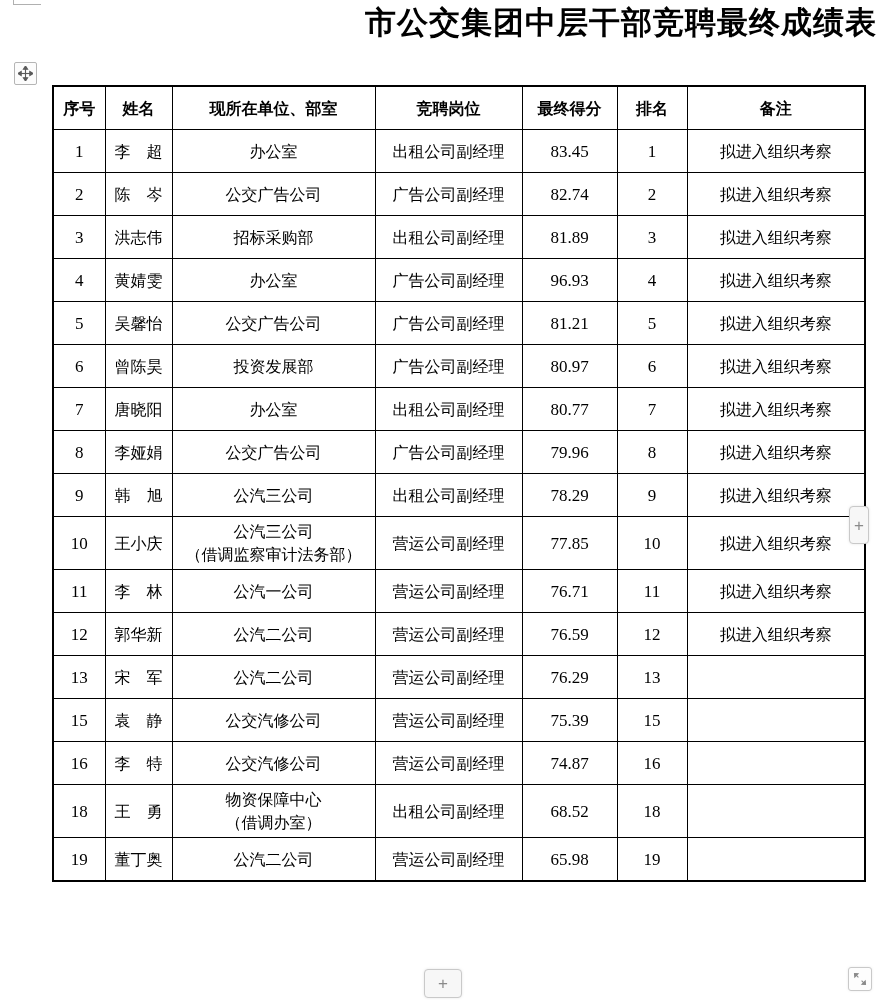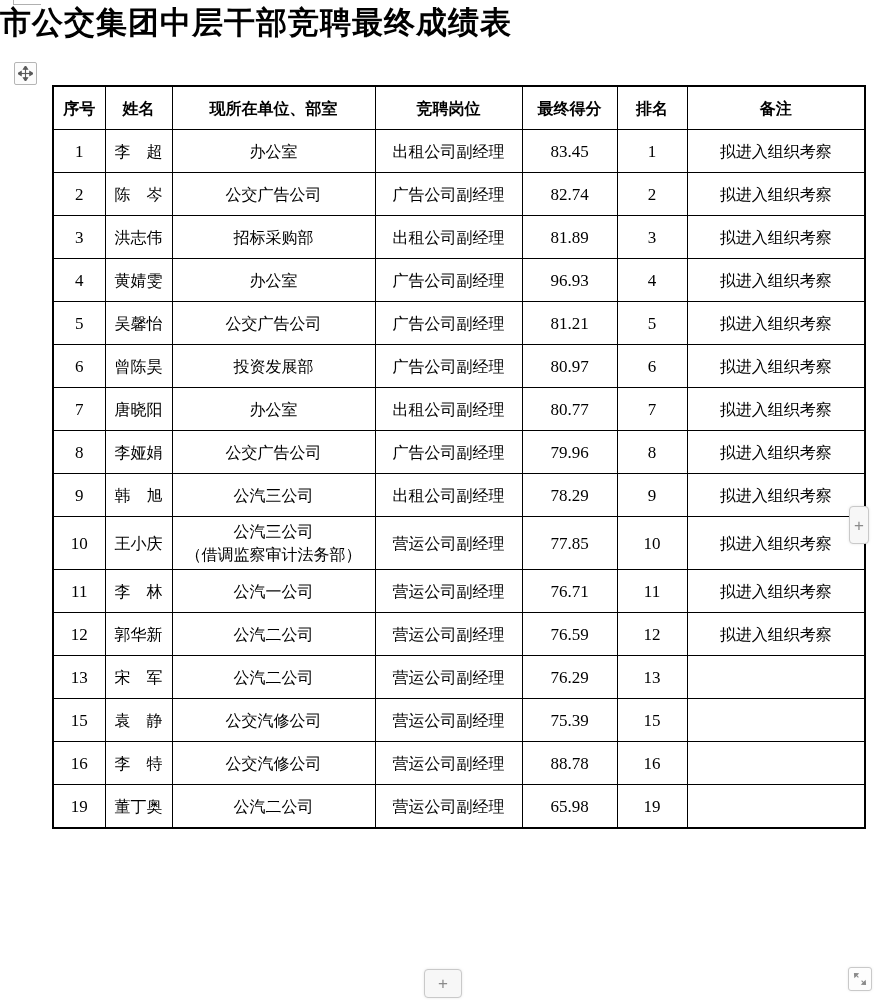--- a/index.html
+++ b/index.html
@@ -25,21 +25,21 @@
     border-left: 1px solid #b0b0b0;
     border-bottom: 1px solid #b0b0b0;
   }
 
   .doc-title {
     position: absolute;
     top: 2px;
     left: 0;
     width: 877px;
     margin: 0;
-    text-align: left;
+    text-align: right;
     font-family: "Liberation Sans", "DejaVu Sans", sans-serif;
     font-size: 31px;
     font-weight: 700;
     letter-spacing: 1px;
     color: #000;
   }
 
   .move-handle {
     position: absolute;
     left: 14px;
@@ -361,26 +361,38 @@
   </tr>
 
   <tr>
     <td class="cell-no">16</td>
     <td class="cell-name">李　特</td>
     <td class="cell-unit">
       <span class="unit-line">公交汽修公司</span>
           <span class="unit-line"></span>
     </td>
     <td class="cell-pos">营运公司副经理</td>
-    <td class="cell-score">88.78</td>
+    <td class="cell-score">74.87</td>
     <td class="cell-rank">16</td>
     <td class="cell-remark"></td>
   </tr>
 
 
+  <tr>
+    <td class="cell-no">18</td>
+    <td class="cell-name">王　勇</td>
+    <td class="cell-unit">
+      <span class="unit-line">物资保障中心</span>
+          <span class="unit-line">（借调办室）</span>
+    </td>
+    <td class="cell-pos">出租公司副经理</td>
+    <td class="cell-score">68.52</td>
+    <td class="cell-rank">18</td>
+    <td class="cell-remark"></td>
+  </tr>
 
   <tr>
     <td class="cell-no">19</td>
     <td class="cell-name">董丁奥</td>
     <td class="cell-unit">
       <span class="unit-line">公汽二公司</span>
           <span class="unit-line"></span>
     </td>
     <td class="cell-pos">营运公司副经理</td>
     <td class="cell-score">65.98</td>

